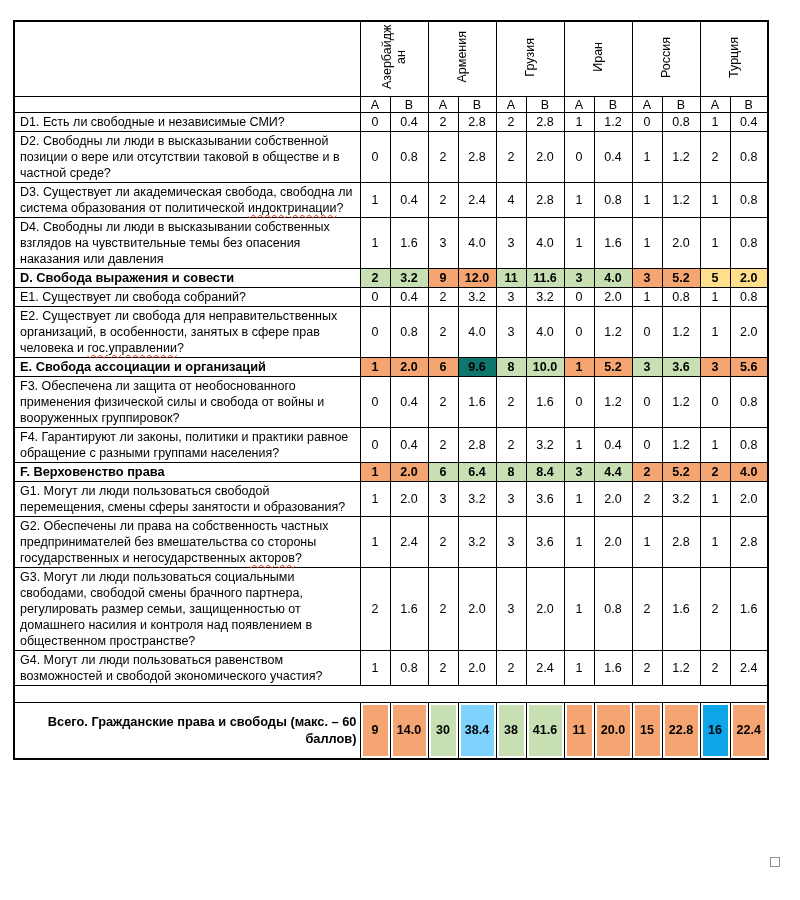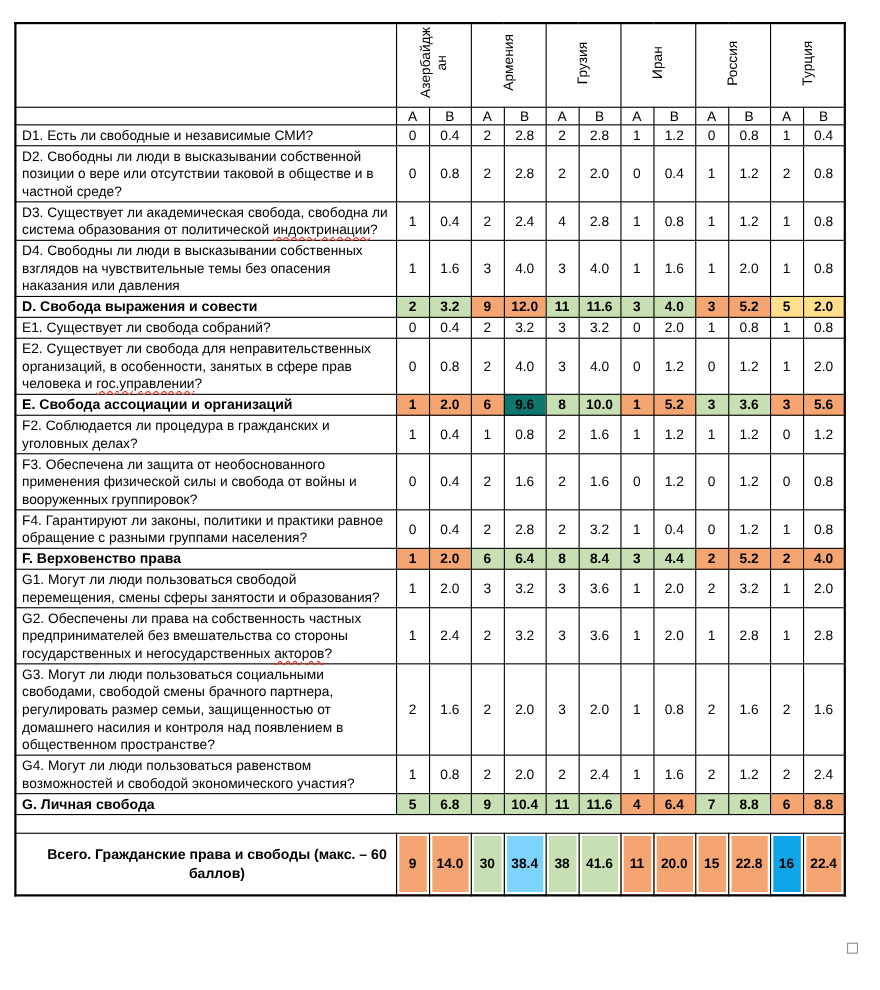--- a/index.html
+++ b/index.html
@@ -205,35 +205,20 @@
         <td class="num" style="background: rgb(199, 223, 178);">8</td>
         <td class="num" style="background: rgb(199, 223, 178);">10.0</td>
         <td class="num" style="background: rgb(244, 165, 113);">1</td>
         <td class="num" style="background: rgb(244, 165, 113);">5.2</td>
         <td class="num" style="background: rgb(199, 223, 178);">3</td>
         <td class="num" style="background: rgb(199, 223, 178);">3.6</td>
         <td class="num" style="background: rgb(244, 165, 113);">3</td>
         <td class="num" style="background: rgb(244, 165, 113);">5.6</td>
       </tr>
       <tr class="qrow">
-        <td class="q">F2. Соблюдается ли процедура в гражданских и уголовных делах?</td>
-        <td class="num">1</td>
-        <td class="num">0.4</td>
-        <td class="num">1</td>
-        <td class="num">0.8</td>
-        <td class="num">2</td>
-        <td class="num">1.6</td>
-        <td class="num">1</td>
-        <td class="num">1.2</td>
-        <td class="num">1</td>
-        <td class="num">1.2</td>
-        <td class="num">0</td>
-        <td class="num">1.2</td>
-      </tr>
-      <tr class="qrow">
         <td class="q">F3. Обеспечена ли защита от необоснованного применения физической силы и свобода от войны и вооруженных группировок?</td>
         <td class="num">0</td>
         <td class="num">0.4</td>
         <td class="num">2</td>
         <td class="num">1.6</td>
         <td class="num">2</td>
         <td class="num">1.6</td>
         <td class="num">0</td>
         <td class="num">1.2</td>
         <td class="num">0</td>
@@ -324,40 +309,25 @@
         <td class="num">2.0</td>
         <td class="num">2</td>
         <td class="num">2.4</td>
         <td class="num">1</td>
         <td class="num">1.6</td>
         <td class="num">2</td>
         <td class="num">1.2</td>
         <td class="num">2</td>
         <td class="num">2.4</td>
       </tr>
-      <tr class="sumrow">
-        <td class="q">G. Личная свобода</td>
-        <td class="num" style="background: rgb(199, 223, 178);">5</td>
-        <td class="num" style="background: rgb(199, 223, 178);">6.8</td>
-        <td class="num" style="background: rgb(199, 223, 178);">9</td>
-        <td class="num" style="background: rgb(199, 223, 178);">10.4</td>
-        <td class="num" style="background: rgb(199, 223, 178);">11</td>
-        <td class="num" style="background: rgb(199, 223, 178);">11.6</td>
-        <td class="num" style="background: rgb(244, 165, 113);">4</td>
-        <td class="num" style="background: rgb(244, 165, 113);">6.4</td>
-        <td class="num" style="background: rgb(199, 223, 178);">7</td>
-        <td class="num" style="background: rgb(199, 223, 178);">8.8</td>
-        <td class="num" style="background: rgb(244, 165, 113);">6</td>
-        <td class="num" style="background: rgb(244, 165, 113);">8.8</td>
-      </tr>
       <tr class="spacerrow">
         <td colspan="13" class="spacer"></td>
       </tr>
       <tr class="sumrow totalrow">
-        <td class="q" style="text-align: center; padding-left: 23px;">Всего. Гражданские права и свободы (макс. – 60 баллов)</td>
+        <td class="q" style="text-align: right; padding-left: 23px;">Всего. Гражданские права и свободы (макс. – 60 баллов)</td>
         <td class="num" style="background: rgb(244, 165, 113);">9</td>
         <td class="num" style="background: rgb(244, 165, 113);">14.0</td>
         <td class="num" style="background: rgb(199, 223, 178);">30</td>
         <td class="num" style="background: #7dd3fc;">38.4</td>
         <td class="num" style="background: rgb(199, 223, 178);">38</td>
         <td class="num" style="background: rgb(199, 223, 178);">41.6</td>
         <td class="num" style="background: rgb(244, 165, 113);">11</td>
         <td class="num" style="background: rgb(244, 165, 113);">20.0</td>
         <td class="num" style="background: rgb(244, 165, 113);">15</td>
         <td class="num" style="background: rgb(244, 165, 113); margin-left: 17px;">22.8</td>

